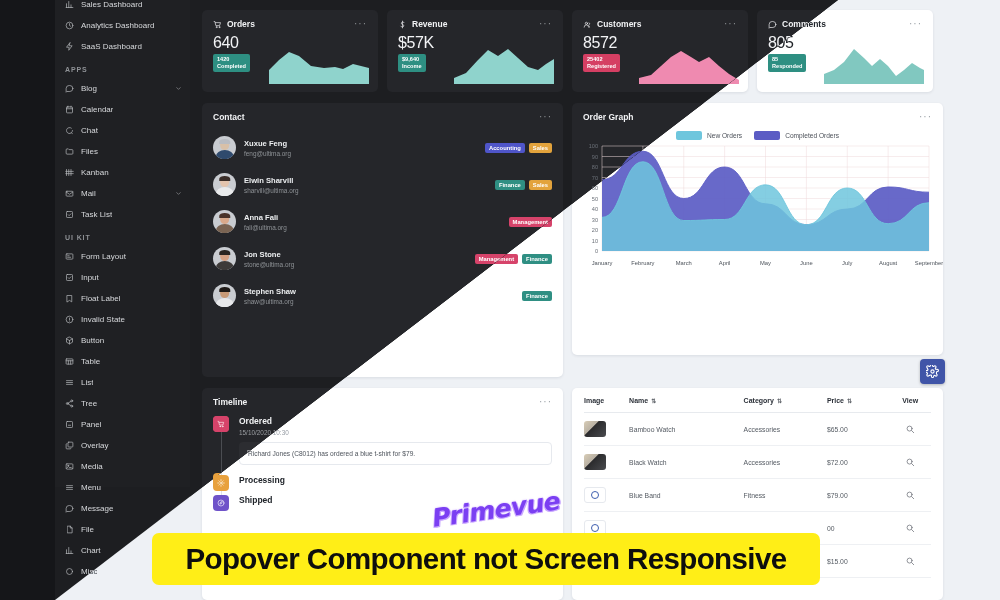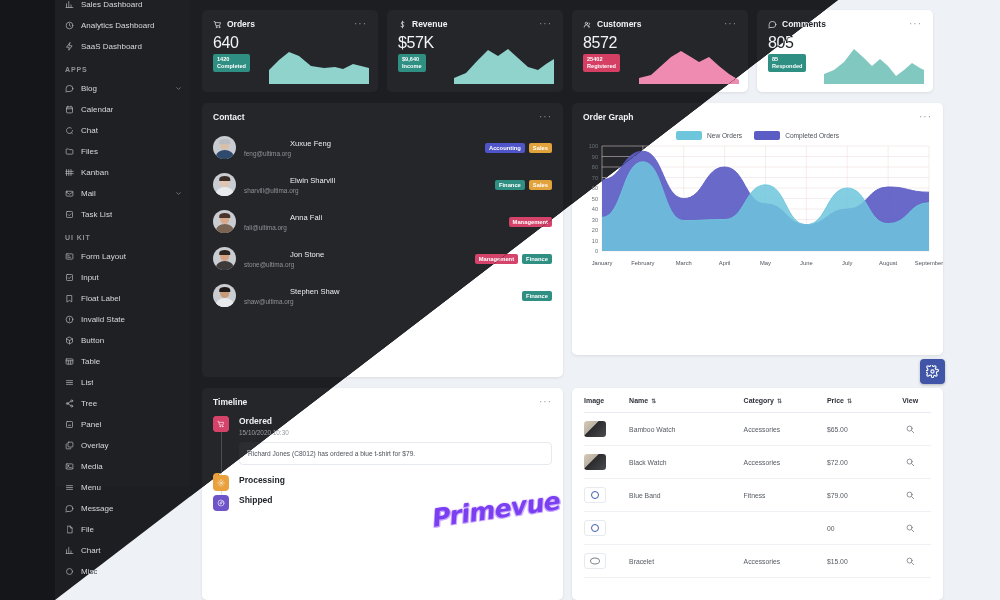--- a/index.html
+++ b/index.html
@@ -89,21 +89,21 @@
   .spark svg{ width:100%; height:100%; display:block; }
 
   
   .contact-row{ display:flex; align-items:center; padding:4px 11px; height:37px; }
   .avatar{
     width:23px; height:23px; border-radius:50%; flex:0 0 23px; margin-right:8px;
     background:#c9ccd1; position:relative; overflow:hidden;
   }
   .avatar .head{ position:absolute; left:50%; top:18%; width:42%; height:42%; border-radius:50%; transform:translateX(-50%); }
   .avatar .body{ position:absolute; left:50%; top:62%; width:80%; height:60%; border-radius:50% 50% 0 0; transform:translateX(-50%); }
-  .cname{ font-size:7.6px; font-weight:400;margin-left:46px; }
+  .cname{ font-size:7.6px; font-weight:700; }
   .dark .cname{ color:#eceef0; }
   .light .cname{ color:#23272d; }
   .cmail{ font-size:6.4px; margin-top:2px; }
   .dark .cmail{ color:#8e9296; }
   .light .cmail{ color:#9298a0; }
   .tags{ margin-left:auto; display:flex; gap:4px; }
   .tag{ font-size:5.8px; font-weight:700; color:#fff; padding:2px 4px; border-radius:2px; white-space:nowrap; }
 
   
   .chart-wrap{ position:absolute; left:0; right:0; top:22px; bottom:6px; }
@@ -1388,13 +1388,16 @@
 
 <div class="fab">
   <svg viewBox="0 0 24 24" fill="none" stroke="#ffffff" stroke-width="2">
     <circle cx="12" cy="12" r="3"></circle>
     <path d="M19.4 15a1.6 1.6 0 00.3 1.8l.1.1a2 2 0 11-2.8 2.8l-.1-.1a1.6 1.6 0 00-1.8-.3 1.6 1.6 0 00-1 1.5V21a2 2 0 11-4 0v-.1A1.6 1.6 0 007 19.4a1.6 1.6 0 00-1.8.3l-.1.1a2 2 0 11-2.8-2.8l.1-.1a1.6 1.6 0 00.3-1.8 1.6 1.6 0 00-1.5-1H1a2 2 0 110-4h.1A1.6 1.6 0 002.6 7a1.6 1.6 0 00-.3-1.8l-.1-.1a2 2 0 112.8-2.8l.1.1a1.6 1.6 0 001.8.3H7a1.6 1.6 0 001-1.5V1a2 2 0 114 0v.1a1.6 1.6 0 001 1.5 1.6 1.6 0 001.8-.3l.1-.1a2 2 0 112.8 2.8l-.1.1a1.6 1.6 0 00-.3 1.8V7a1.6 1.6 0 001.5 1H21a2 2 0 110 4h-.1a1.6 1.6 0 00-1.5 1z"></path>
   </svg>
 </div>
 
 <div id="overlay">
   <div class="primevue">Primevue</div>
+  <div class="banner">
+    <span>Popover Component not Screen Responsive</span>
+  </div>
 </div>
 
 </body></html>

